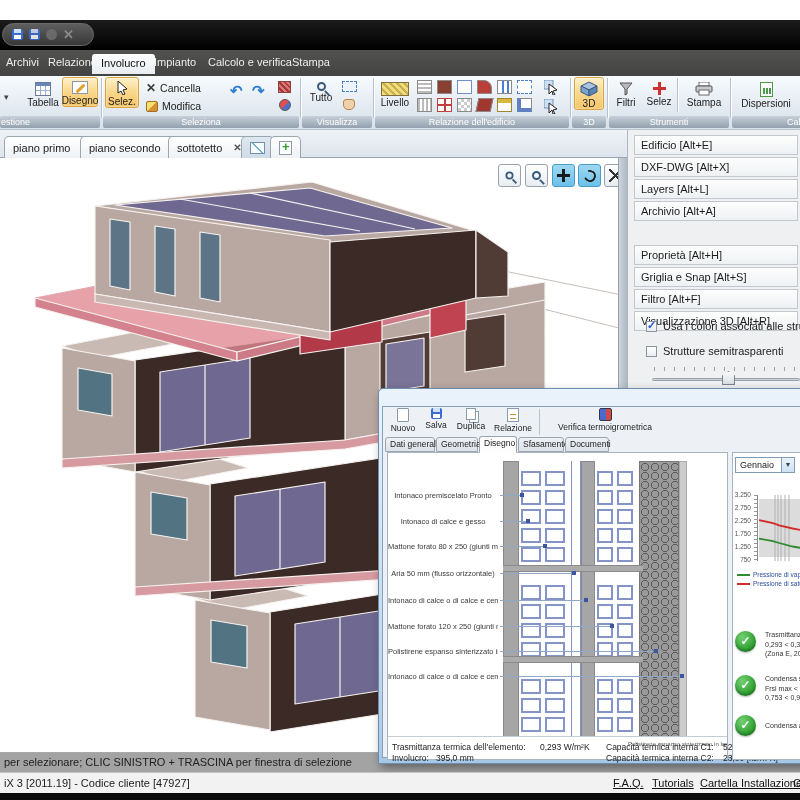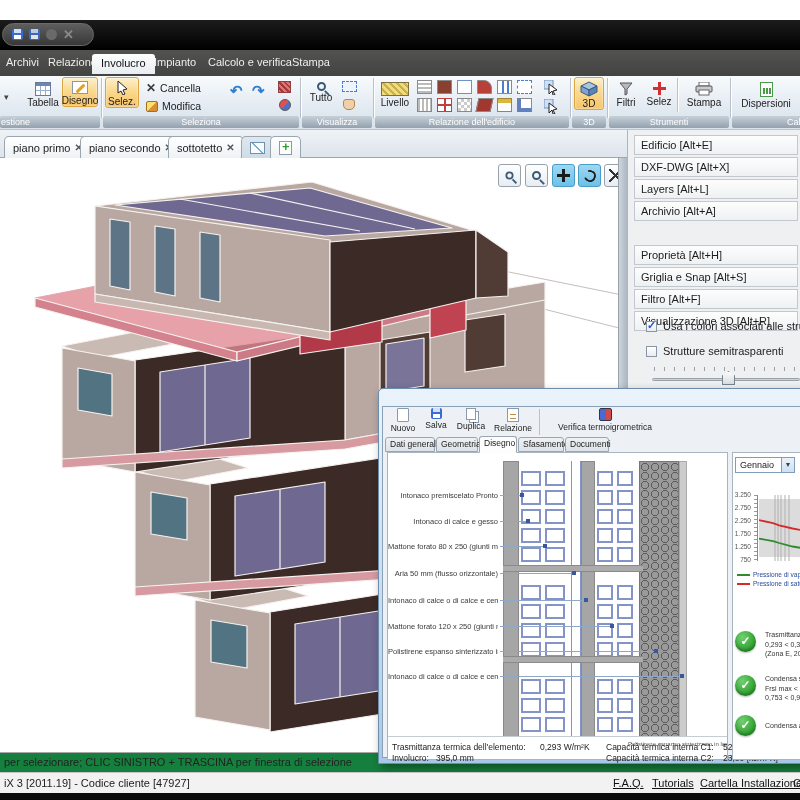--- a/index.html
+++ b/index.html
@@ -66,21 +66,21 @@
 .i-verif{width:13px;height:13px;background:linear-gradient(90deg,#4a6ad0 50%,#d04a4a 50%);border:1px solid #334;border-radius:2px;display:inline-block}
 .i-axis{width:15px;height:12px;border:1px solid #7090b0;background:
   linear-gradient(45deg,rgba(0,0,0,0) 45%,#70b0d0 45% 55%,rgba(0,0,0,0) 55%),#f8fbff}
 .i-plus{position:relative;width:13px;height:14px;background:#fff;border:1px solid #8a9aaa}
 .i-plus::after{content:"+";color:#2e9e2e;font-weight:bold;font-size:13px;position:absolute;left:2px;top:-3px}
 
 
 #tabbar{position:absolute;left:0;top:130px;width:627px;height:28px;background:linear-gradient(#eff3f7,#dde4eb);
   border-bottom:1px solid #9aa6b2;z-index:15}
 .dtab{position:absolute;top:6px;height:22px;background:linear-gradient(#ffffff,#eef2f5);border:1px solid #9aa6b0;
-  border-bottom:none;border-radius:5px 5px 0 0;font-size:11px;color:#222;display:flex;align-items:center;gap:4px;padding:0 8px}
+  border-bottom:none;border-radius:5px 5px 0 0;font-size:11px;color:#222;display:flex;align-items:center;gap:11px;padding:0 8px}
 .dtab .tx{color:#555;font-weight:bold;font-size:10px}
 .dtab.pressed{background:linear-gradient(#dfe8f0,#cfdbe6)}
 
 
 #canvas{position:absolute;left:0;top:158px;width:627px;height:594px;background:#fff;z-index:1}
 .cbtn{position:absolute;width:23px;height:23px;border:1px solid #98a2ac;border-radius:3px;background:linear-gradient(#fefefe,#e8edf2);
   display:flex;align-items:center;justify-content:center;z-index:6}
 .cbtn.on{background:linear-gradient(#9fd8f2,#6cc0e8);border-color:#4a9cc8}
 .c-pan{width:13px;height:13px;background:
   linear-gradient(#1a1a1a 0 0) center/13px 3px no-repeat,
@@ -98,21 +98,21 @@
 .cbrow{position:absolute;left:28px;display:flex;align-items:center;gap:6px;font-size:11px;color:#222;white-space:nowrap}
 .cb{width:11px;height:11px;border:1px solid #8a96a4;background:linear-gradient(#fff,#e8ecf0);position:relative;flex:none}
 .cb.ck::after{content:"✓";color:#2a58c8;font-size:11px;font-weight:bold;position:absolute;left:0px;top:-3px}
 #ticks{position:absolute;left:36px;top:237px;width:144px;height:4px;
   background:repeating-linear-gradient(90deg,#9aa0a8 0 1px,rgba(0,0,0,0) 1px 10px)}
 #strack{position:absolute;left:34px;top:248px;width:148px;height:3px;background:#cdd2d8;border:1px solid #9aa0a8;border-radius:2px}
 #sthumb{position:absolute;left:104px;top:241px;width:13px;height:14px;background:linear-gradient(#fafafa,#d8dde2);
   border:1px solid #7a828c;clip-path:polygon(50% 0,100% 32%,100% 100%,0 100%,0 32%)}
 
 
-#status1{position:absolute;left:0;top:752px;width:800px;height:20px;background:#15803d;border-top:1px solid #a8a8a8;z-index:8}
+#status1{position:absolute;left:0;top:752px;width:800px;height:20px;background:#a3a3a3;border-top:1px solid #a8a8a8;z-index:8}
 #status1 span{position:absolute;left:4px;top:3px;font-size:11px;color:#222;white-space:nowrap}
 #status2{position:absolute;left:0;top:772px;width:800px;height:21px;background:#f2f2f2;border-top:1px solid #c4c4c4;z-index:60}
 #status2 .lt{position:absolute;left:4px;top:4px;font-size:11px;color:#222;white-space:nowrap}
 .slink{position:absolute;top:4px;font-size:11px;color:#111;text-decoration:underline;white-space:nowrap}
 #blackstrip{position:absolute;left:0;top:793px;width:800px;height:7px;background:#0c0c0c;z-index:60}
 
 
 #dlg{position:absolute;left:378px;top:388px;width:446px;height:376px;z-index:50;
   background:linear-gradient(#eaf3fb,#b9d4ec 80%,#a6c8e6);border:1px solid #6e8cab;border-radius:5px 5px 0 0;
   box-shadow:3px 4px 10px rgba(0,0,0,.4)}
@@ -132,21 +132,21 @@
 #bricks1{left:131px;width:52px}
 #lay-air{left:183px;width:10px;border-left:1px solid #8494c8;border-right:1px solid #8494c8}
 #lay-gray2{left:193px;width:14px;background:#a6a6a6;border:1px solid #8a8a8a}
 #bricks2{left:207px;width:44px}
 #lay-hatch{left:251px;width:40px;background:#9a9a9a;border:1px solid #777;
   background-image:radial-gradient(circle 4px at 5px 5px,rgba(0,0,0,0) 3px,#5c5c5c 3px 4px,rgba(0,0,0,0) 4px);
   background-size:10px 9px}
 #lay-fin{left:291px;width:8px;background:#cccccc;border:1px solid #aaa}
 .bcell{position:absolute;height:15px;border:2px solid #8494c8;background:#fff}
 .band{position:absolute;left:115px;width:140px;height:7px;background:#ababab;border-top:1px solid #8a8a8a;border-bottom:1px solid #8a8a8a}
-.slabel{position:absolute;left:0;width:110px;text-align:right;font-size:7.5px;color:#3a3a3a;white-space:nowrap;overflow:hidden}
+.slabel{position:absolute;left:0;width:110px;text-align:center;font-size:7.5px;color:#3a3a3a;white-space:nowrap;overflow:hidden}
 .sline{position:absolute;height:1px;background:#90a8c8}
 .sdot{position:absolute;width:4px;height:4px;background:#3a56a0}
 #hcap{position:absolute;left:240px;top:288px;width:99px;font-size:6px;color:#555;white-space:nowrap;overflow:hidden}
 #resline{position:absolute;left:0px;top:283px;width:339px;height:1px;background:#c4ccd4}
 .res{position:absolute;font-size:8.5px;color:#222;white-space:nowrap}
 
 
 #mselect{position:absolute;left:2px;top:4px;width:60px;height:16px;border:1px solid #7f9db9;background:#fff;
   font-size:9px;color:#222;line-height:14px;padding-left:4px}
 #mselect .ar{position:absolute;right:0;top:0;width:13px;height:14px;background:linear-gradient(#eaf2fa,#cfe0f2);

